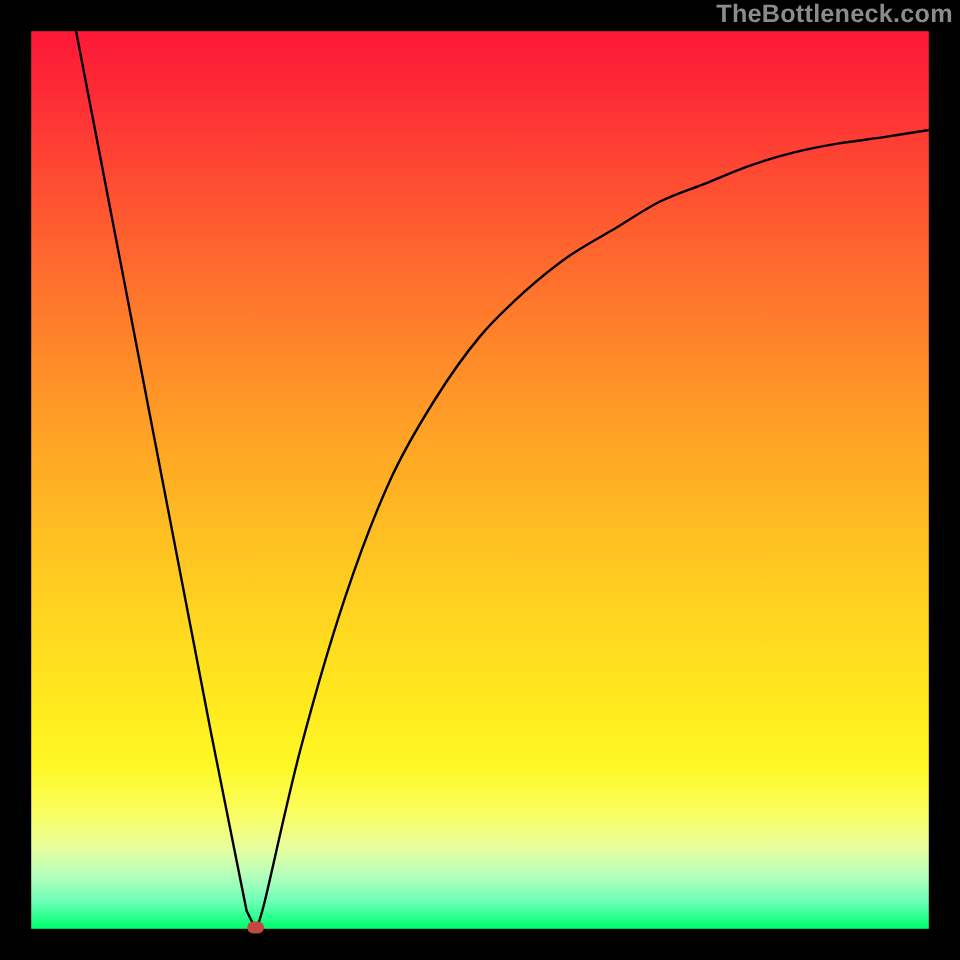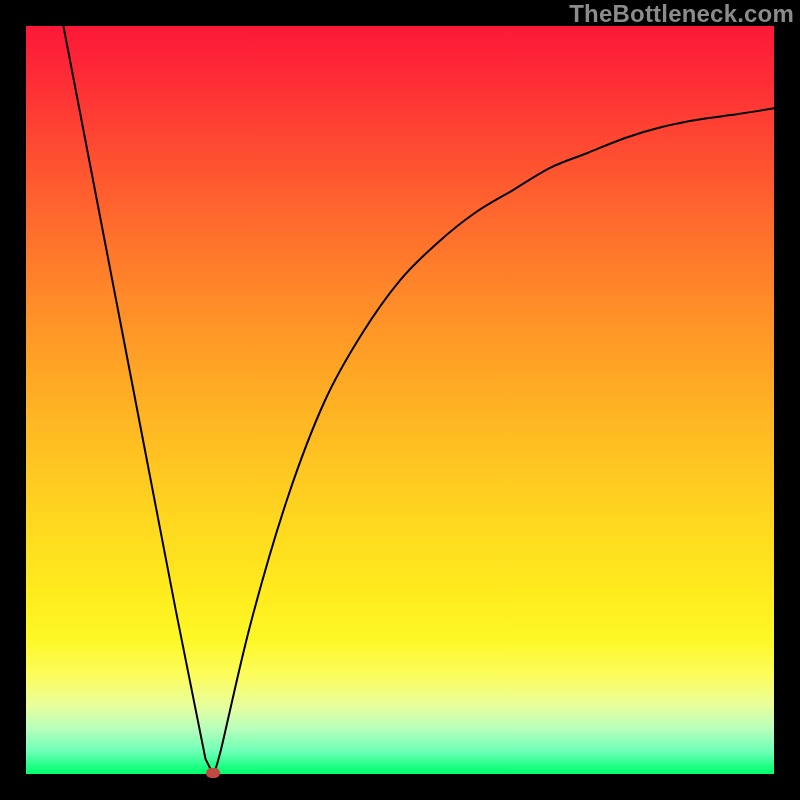--- a/index.html
+++ b/index.html
@@ -55,21 +55,21 @@
     width: 14px;
     height: 10px;
     background: #c04a42;
     border-radius: 5px;
   }
   .watermark {
     position: absolute;
     top: 0;
     right: 6px;
     font-family: Arial, Helvetica, sans-serif;
-    font-size: 24px;
+    font-size: 21px;
     font-weight: bold;
     color: #8b8b8b;
     letter-spacing: 0.2px;
   }
 </style>
 </head>
 <body>
 
 <div class="frame">
   <div class="plot-area"></div>

